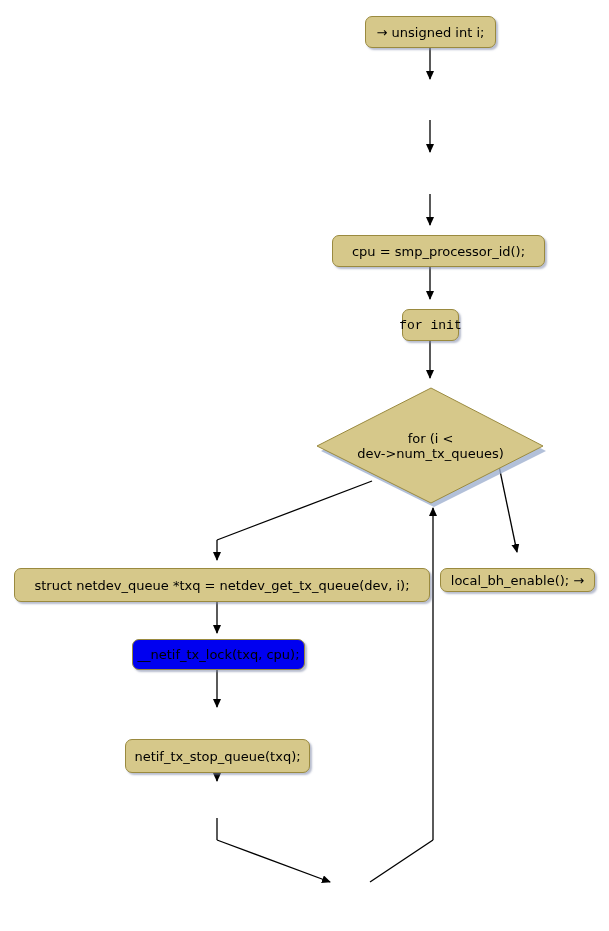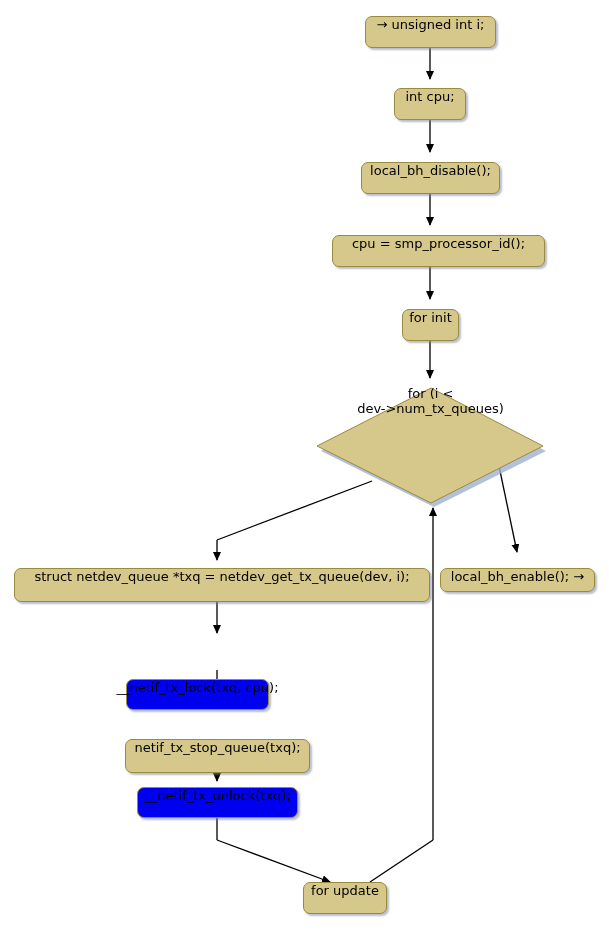--- a/index.html
+++ b/index.html
@@ -27,21 +27,21 @@
     left: 0;
     top: 0;
     width: 609px;
     height: 931px;
     pointer-events: none;
   }
   .node {
     position: absolute;
     box-sizing: border-box;
     display: flex;
-    align-items: flex-start;
+    align-items: center;
     justify-content: center;
     text-align: center;
     color: #000000;
     font-size: 13px;
     line-height: 15px;
     white-space: pre;
   }
   .node-rect {
     border: 1px solid #9a8a3f;
     border-radius: 7px;
@@ -131,62 +131,50 @@
     <g>
       <path d="M 370,882 L 433,840" fill="none" stroke="#000000" stroke-width="1.3"></path>
       <line x1="433" y1="840" x2="433" y2="508" stroke="#000000" stroke-width="1.3" marker-end="url(#arrowhead)"></line>
     </g>
   </svg>
 
   <div class="node node-rect" style="left:365px; top:16px; width:131px; height:32px;">
     <span>→ unsigned int i;</span>
   </div>
 
-  <div class="node node-rect" style="left:394px; top:88px; width:72px; height:32px;">
-    <span>int cpu;</span>
-  </div>
 
-  <div class="node node-rect" style="left:361px; top:162px; width:139px; height:32px;">
-    <span>local_bh_disable();</span>
-  </div>
 
   <div class="node node-rect" style="left:332px; top:235px; width:213px; height:32px;">
     <span>cpu = smp_processor_id();</span>
   </div>
 
-  <div class="node node-rect" style="left:402px; top:309px; width:57px; height:32px;">
+  <div class="node node-rect" style="left:402px; top:309px; width:57px; height:32px;font-family:Liberation Mono, monospace;">
     <span>for init</span>
   </div>
 
   <div class="node node-rect" style="left:14px; top:568px; width:416px; height:34px;">
     <span>struct netdev_queue *txq = netdev_get_tx_queue(dev, i);</span>
   </div>
 
   <div class="node node-diamond" style="left:315px; top:386px; width:231px; height:121px;">
     <svg class="diamond-shape" viewBox="0 0 231 121" preserveAspectRatio="none">
       <polygon points="116,4 228,62 116,118 3,62" fill="#9fb0cf" opacity="0.8" transform="translate(3,3)"></polygon>
       <polygon points="116,2 228,60 116,117 2,60" fill="#d6c88a" stroke="#9a8a3f" stroke-width="1"></polygon>
     </svg>
     <span class="diamond-label">for (i &lt;
 dev-&gt;num_tx_queues)</span>
   </div>
 
-  <div class="node node-rect highlight" style="left:126px; top:639px; width:143px; height:31px;margin-top:40px;">
+  <div class="node node-rect highlight" style="left:132px; top:639px; width:173px; height:31px;">
     <span>__netif_tx_lock(txq, cpu);</span>
   </div>
 
   <div class="node node-rect" style="left:125px; top:715px; width:185px; height:34px;margin-top:24px;">
     <span>netif_tx_stop_queue(txq);</span>
   </div>
 
-  <div class="node node-rect highlight" style="left:137px; top:787px; width:161px; height:31px;">
-    <span>__netif_tx_unlock(txq);</span>
-  </div>
 
-  <div class="node node-rect" style="left:303px; top:882px; width:84px; height:32px;">
-    <span>for update</span>
-  </div>
 
   <div class="node node-rect" style="left:440px; top:568px; width:155px; height:24px;">
     <span>local_bh_enable(); →</span>
   </div>
 
 </div>
 
 </body></html>

